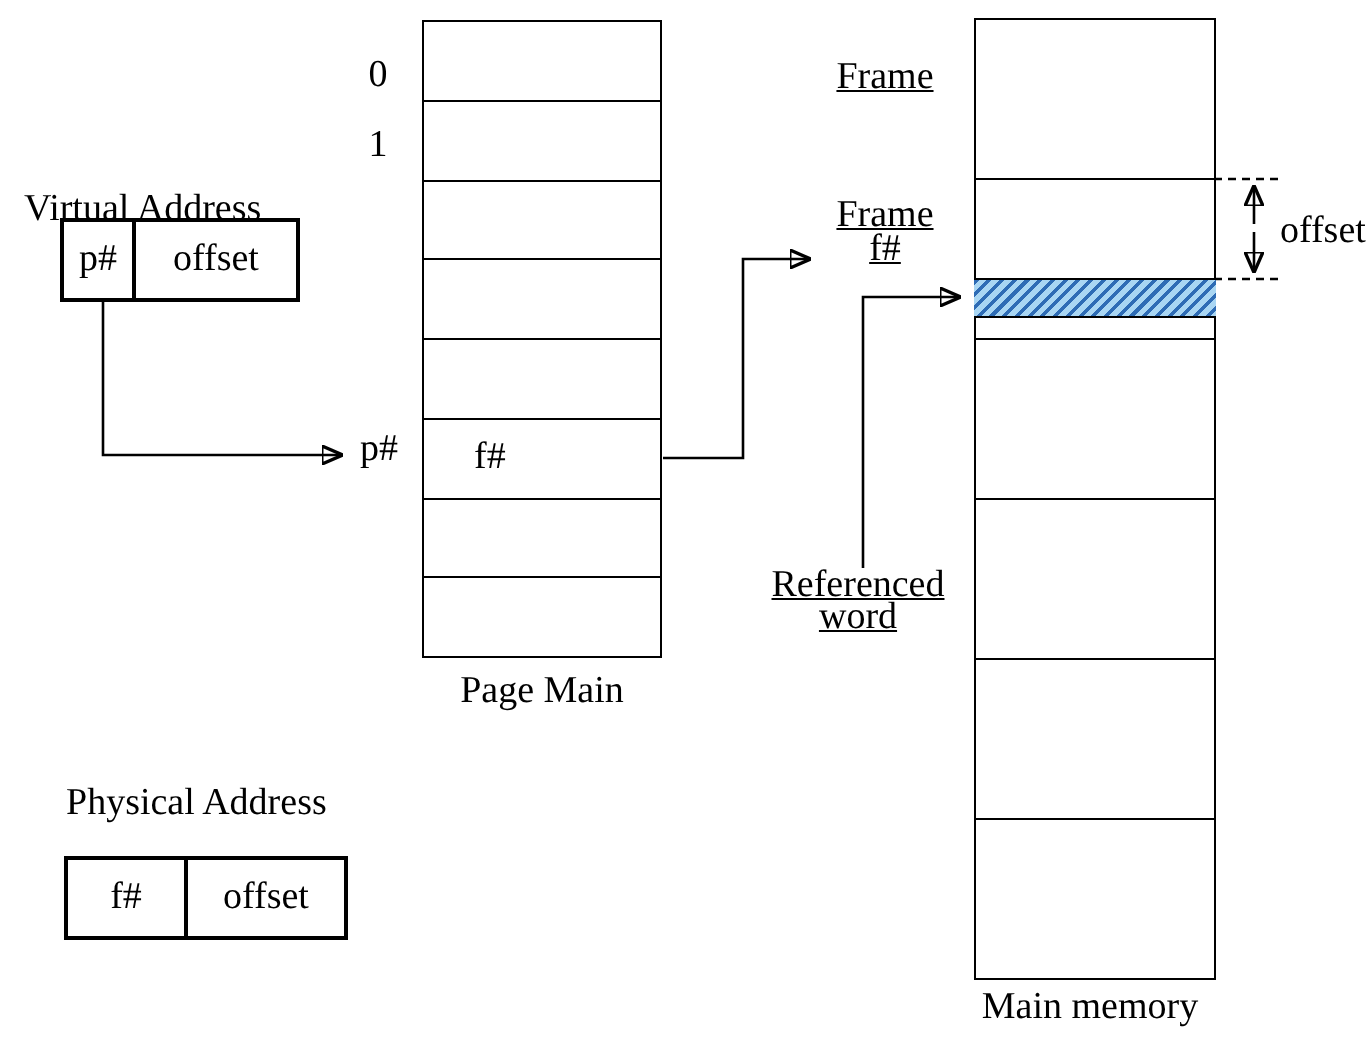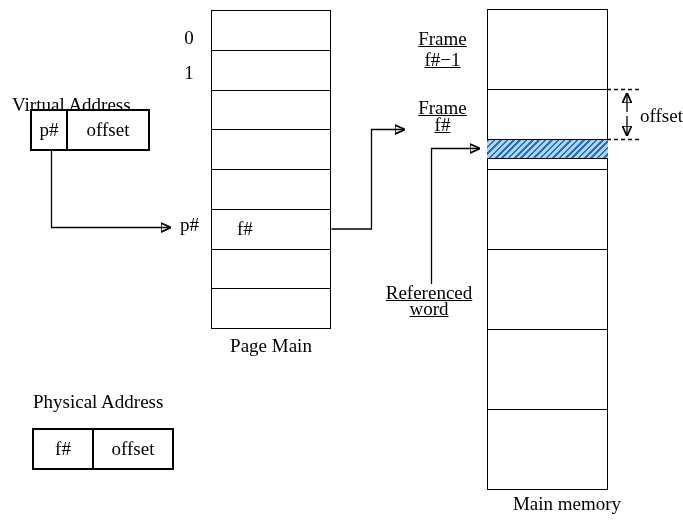--- a/index.html
+++ b/index.html
@@ -62,21 +62,21 @@
   .mm-frame + .mm-frame { border-top: 1px solid #000; }
   #hatch-band {
     position: absolute; left: 487px; top: 139px;
     width: 121px; height: 20px;
     box-sizing: border-box;
     border-top: 1px solid #000; border-bottom: 1px solid #000;
     background: repeating-linear-gradient(135deg,
         var(--hatch-stripe, #2e6cb5) 0 1.8px,
         var(--hatch-fill, #a9d6f3) 1.8px 4.5px);
   }
-  #mm-caption { left: 504px; top: 494px; width: 126px; text-align: center; }
+  #mm-caption { left: 482px; top: 494px; width: 126px; text-align: center; }
 
   .two-line { text-align: center; }
   .two-line span { display: block; text-decoration: underline; }
   #frame-prev-label { left: 405px; top: 28px; width: 75px; line-height: 21px; }
   #frame-cur-label  { left: 405px; top: 99px; width: 75px; line-height: 17px; }
   #offset-label     { left: 640px; top: 106px; }
   #ref-word-label   { left: 375px; top: 285px; width: 108px; line-height: 16px; }
 
   #arrow-layer { position: absolute; left: 0; top: 0; pointer-events: none; }
   #arrow-layer path { stroke: #000; stroke-width: 1.3; fill: none; }
@@ -121,21 +121,20 @@
     <div class="pt-row">
       <span class="pt-entry">f#</span>
     </div>
     <div class="pt-row"></div>
     <div class="pt-row"></div>
   </div>
   <div class="abs" id="pt-caption">Page Main</div>
 
   <div class="abs two-line" id="frame-prev-label">
     <span>Frame</span>
-    <span>f#−1</span>
   </div>
   <div class="abs two-line" id="frame-cur-label">
     <span>Frame</span>
     <span>f#</span>
   </div>
 
   <div id="main-memory">
     <div class="mm-frame"></div>
     <div class="mm-frame"></div>
     <div class="mm-frame"></div>

